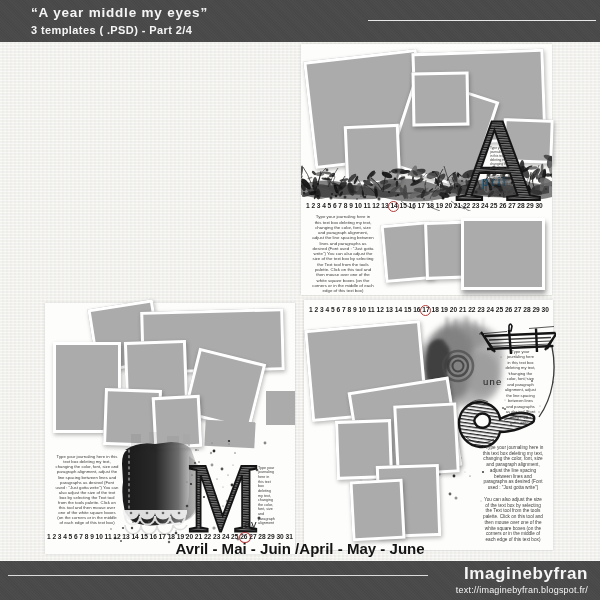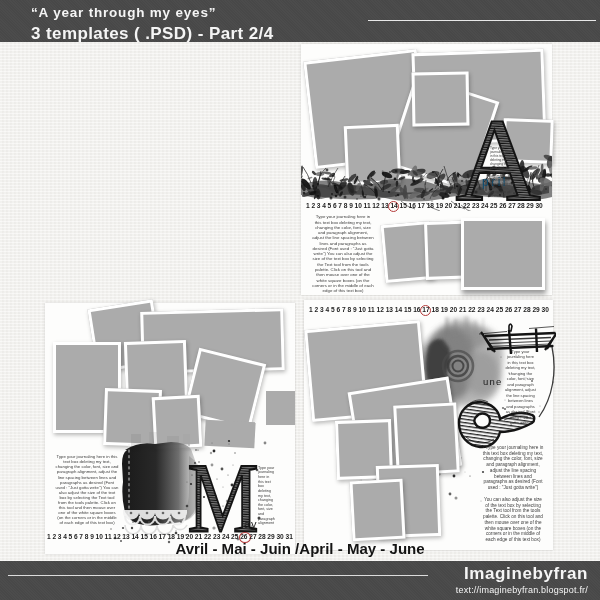--- a/index.html
+++ b/index.html
@@ -23,22 +23,22 @@
   .cal span{position:relative;text-align:center;}
   .circ{position:absolute;border:1px solid #b43a3a;border-radius:50%;}
   .jrnl{position:absolute;color:#3c3c3c;font-size:9.2px;line-height:1.5;text-align:center;
         transform:scale(.5);transform-origin:0 0;}
 </style>
 </head>
 <body>
 <div id="page">
 
   <div id="hdr" class="band">
-    <div class="wt" style="left:31px;top:5px;font-size:13.5px;font-weight:bold;letter-spacing:.8px;">“A year through my eyes”</div>
-    <div class="wt" style="left:31px;top:24px;font-size:17px;font-weight:bold;letter-spacing:.4px;">3 templates ( .PSD) - Part 2/4</div>
+    <div class="wt" style="left:31px;top:5px;font-size:13.5px;font-weight:bold;letter-spacing:.8px;">“A year middle my eyes”</div>
+    <div class="wt" style="left:31px;top:24px;font-size:11px;font-weight:bold;letter-spacing:.4px;">3 templates ( .PSD) - Part 2/4</div>
     <div style="position:absolute;left:368px;top:20px;width:228px;height:1px;background:#e8e8e8;"></div>
   </div>
 
   <div id="ftr" class="band">
     <div style="position:absolute;left:8px;top:14px;width:420px;height:1px;background:#dcdcdc;"></div>
     <div class="wt" style="right:12px;top:3px;font-size:17px;font-weight:bold;letter-spacing:.6px;">Imaginebyfran</div>
     <div class="wt" style="right:12px;top:24px;font-size:9px;letter-spacing:.2px;">text://imaginebyfran.blogspot.fr/</div>
   </div>
 
   <svg width="0" height="0" style="position:absolute;">

